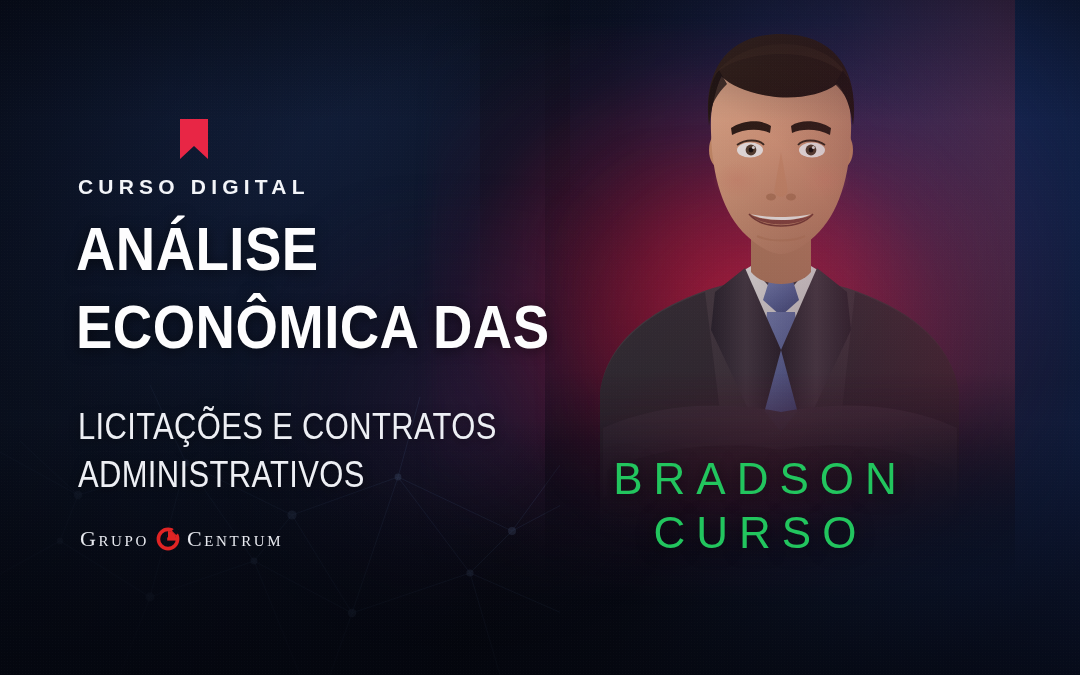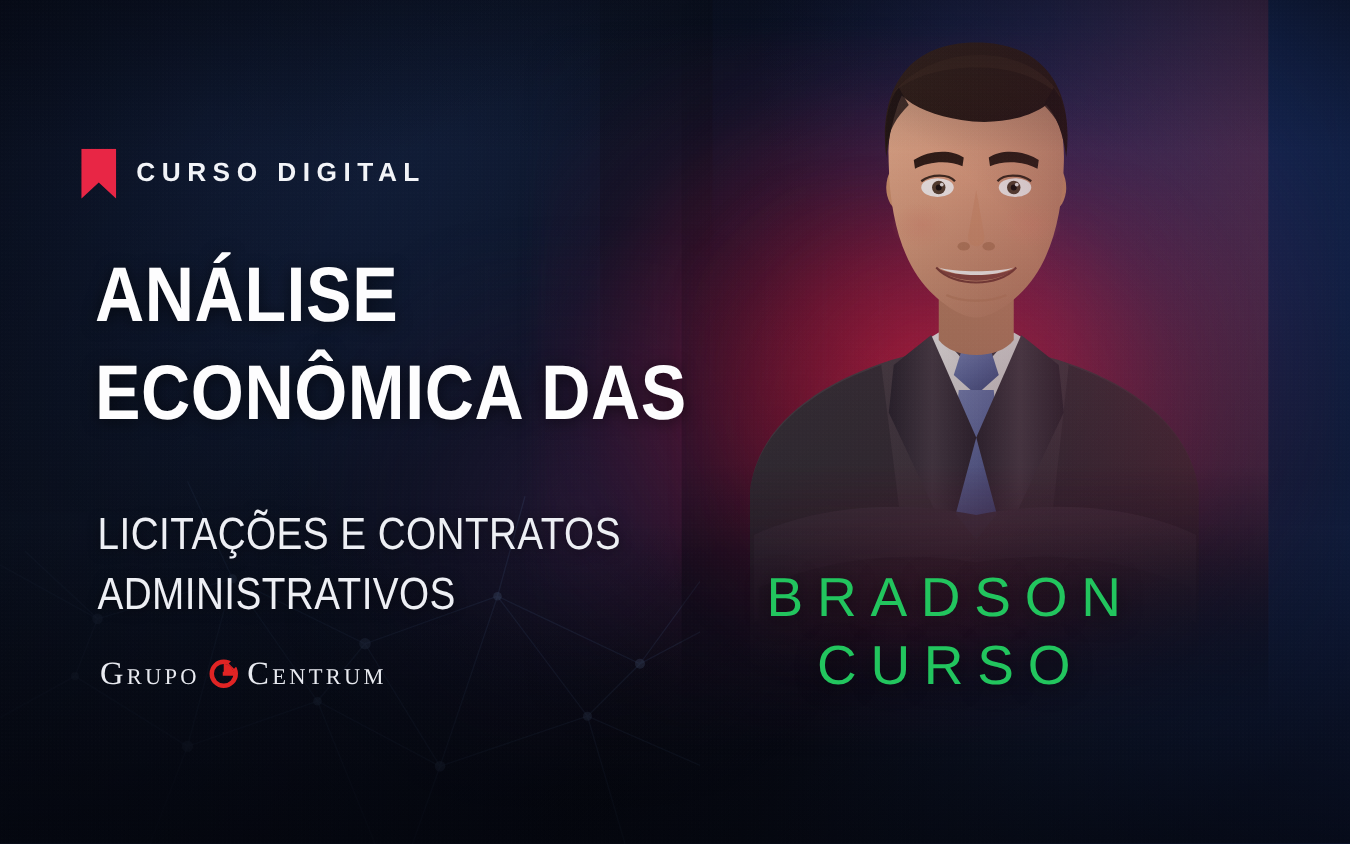--- a/index.html
+++ b/index.html
@@ -164,34 +164,34 @@
         #000 0%, #000 62%, rgba(0,0,0,.82) 74%,
         rgba(0,0,0,.34) 86%, rgba(0,0,0,0) 96%);
     mask-image:linear-gradient(180deg,
         #000 0%, #000 62%, rgba(0,0,0,.82) 74%,
         rgba(0,0,0,.34) 86%, rgba(0,0,0,0) 96%);
   }
 
   
 
   .kicker {
-    position:absolute; left:65px; top:119px;
-    display:flex; align-items:center; gap:16px;
+    position:absolute; left:78px; top:119px;
+    display:flex; align-items:center; gap:16px;flex-direction:column;
   }
   .bookmark-icon { display:block; }
   .kicker-text {
     color:#f2f4f8;
     font-size:21px;
     font-weight:700;
     letter-spacing:5.2px;
     font-family:"Liberation Sans", sans-serif;
   }
 
   .headline {
-    position:absolute; left:76px; top:205px;
+    position:absolute; left:76px; top:217px;
     width:520px;
   }
   .headline-line {
     display:block;
     color:#fdfdfe;
     font-family:"Liberation Sans Narrow","Liberation Sans", sans-serif;
     font-weight:700;
     font-size:62px;
     line-height:1.04;
     letter-spacing:0.5px;
@@ -227,21 +227,21 @@
     position:absolute; left:80px; top:524px;
   }
   .brand-row {
     display:flex; align-items:center;
     height:29px;
   }
   .brand-word {
     color:#e8eaf0;
     font-family:"Liberation Serif","DejaVu Serif", serif;
     font-variant:small-caps;
-    font-size:26px;
+    font-size:22px;
     letter-spacing:2.6px;
     line-height:1;
     white-space:nowrap;
   }
   .brand-word.lead { min-width:0; }
   .brand-mark { display:block; margin:0 6px; }
 
   
 
   .speaker {

